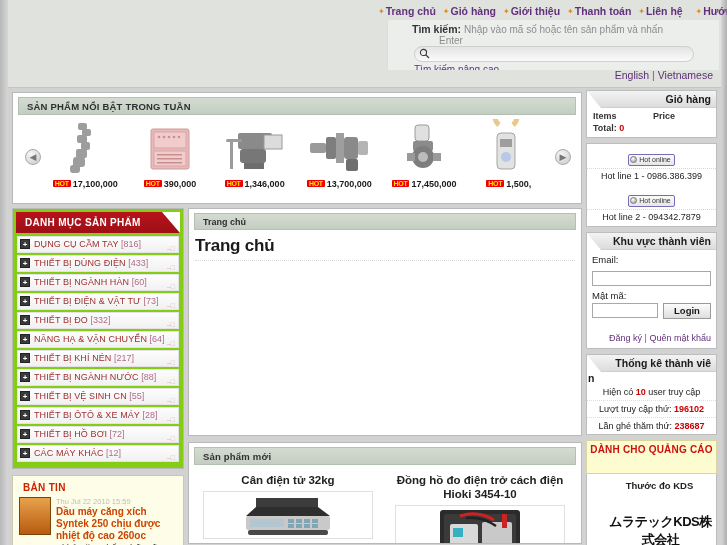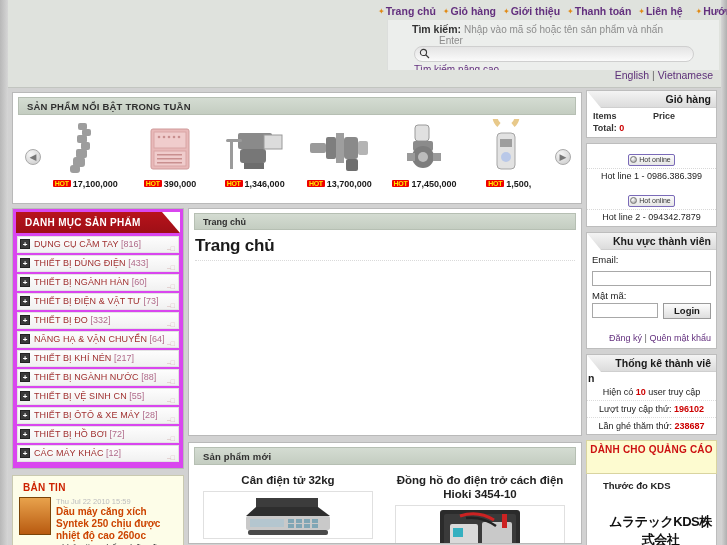--- a/index.html
+++ b/index.html
@@ -158,21 +158,21 @@
     border-radius: 1px;
     margin-right: 2px;
     letter-spacing: -.3px;
     vertical-align: 1px;
   }
   
   .leftcol {
     position: absolute; left: 4px; top: 120px; width: 172px; height: 333px;
   }
   .cat-box {
-    background: #d946ef;
+    background: #84cc16;
     border: 1px solid #b9b9b9;
     padding-bottom: 4px;
   }
   .cat-header {
     position: relative;
     height: 21px;
     background: linear-gradient(to bottom, #b8131b, #9e0f16);
     color: #fff;
     font-size: 10px; font-weight: bold;
     line-height: 21px;
@@ -384,21 +384,21 @@
   .stat-num { color: #cc0000; font-weight: bold; }
   .ads-head {
     background: #fdfbd0;
     border: 1px solid #d9d4a0;
     text-align: center;
     font-size: 10px; font-weight: bold; color: #cc1111;
     line-height: 17px; height: 34px;
     letter-spacing: .2px;
   }
   .ads-body { background:#fff; border:1px solid #bdbdbd; border-top:none; height: 90px; padding-top: 6px; }
-  .ads-cap { font-size: 9.5px; font-weight: bold; color: #222; padding-left: 16px; }
+  .ads-cap { text-align: center; font-size: 9.5px; font-weight: bold; color: #222; padding-left: 16px; }
   .ads-logo { text-align: center; margin-top: 22px; margin-left: 18px; }
   .ads-jp { font-size: 13px; font-weight: bold; color: #111; letter-spacing: -.5px; }
   .ads-sub { font-size: 6px; color: #b4b4b4; letter-spacing: .2px; }
 </style>
 </head>
 <body>
 
 <div id="page">
 
   <div class="frame-left"></div>

